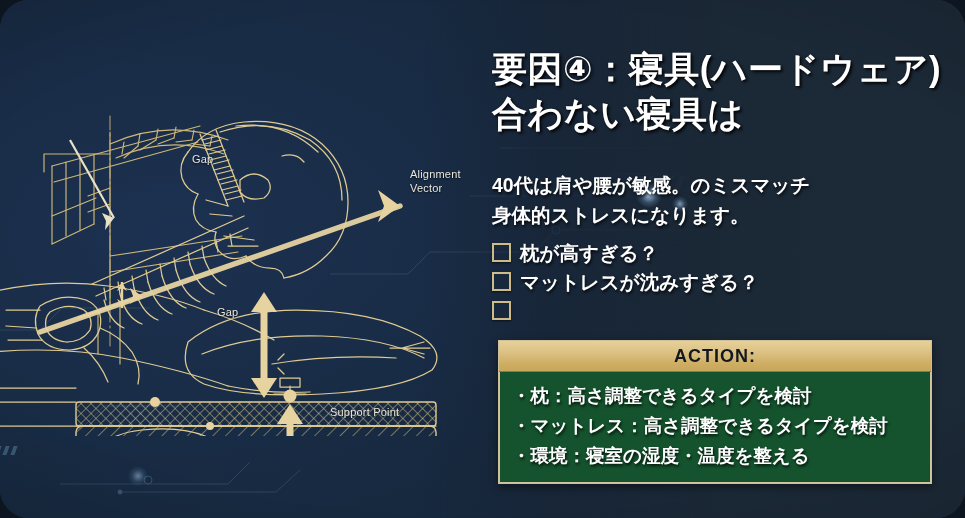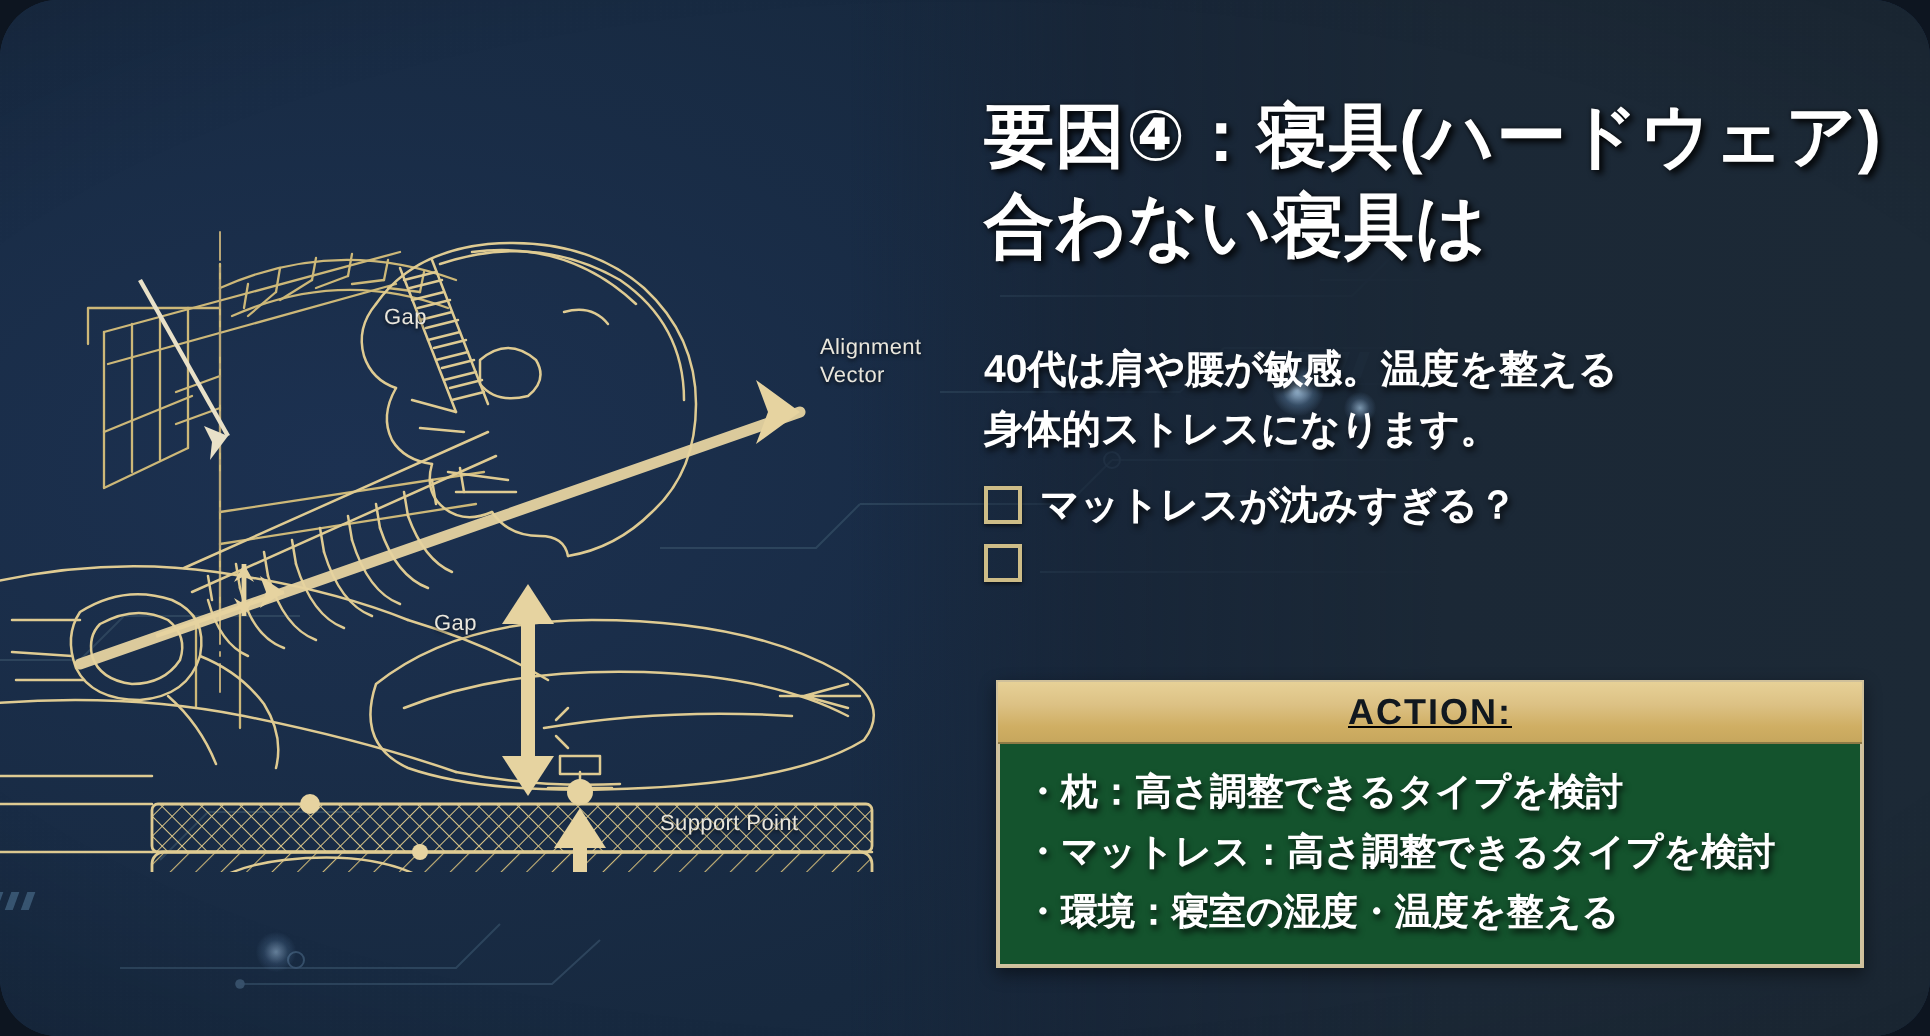--- a/index.html
+++ b/index.html
@@ -43,21 +43,21 @@
   .cbox{width:15px;height:15px;border:2px solid #c9b border-radius:0;}
   .cbox{border:2px solid #cdbc87;background:transparent;box-shadow:0 1px 2px rgba(0,0,0,.6);}
   .check-text{font-size:19.5px;line-height:24px;font-weight:bold;color:#ffffff;
       text-shadow:1px 2px 3px rgba(0,0,0,.8);white-space:nowrap;}
 
   
   .action{position:absolute;left:498px;top:340px;width:432px;
       border:1px solid #cfc09a;box-shadow:0 3px 8px rgba(0,0,0,.45);}
   .action-head{height:30px;display:flex;align-items:center;justify-content:center;
       background:linear-gradient(180deg,#e7d197 0%,#dcc184 38%,#cfae63 75%,#c7a75d 100%);
-      border-bottom:1px solid #8e7a46;text-decoration:underline;}
+      border-bottom:1px solid #8e7a46;}
   .action-head-text{font-size:18px;font-weight:bold;color:#11181f;letter-spacing:1px;}
   .action-body{background:#14532d;border:1px solid #d0c3a0;border-top:none;
       padding:9px 12px 11px 12px;}
   .action-item{font-size:18.5px;line-height:30px;font-weight:bold;color:#ffffff;
       text-shadow:1px 2px 3px rgba(0,0,0,.8);white-space:nowrap;}
 </style>
 </head>
 <body>
 
 <div id="slide">
@@ -293,25 +293,29 @@
 
   <div class="bg-vignette"></div>
   <div class="bg-noise"></div>
 
   <div class="title">
     <div>要因④：寝具(ハードウェア)</div>
     <div>合わない寝具は</div>
   </div>
 
   <div class="lede">
-    <div>40代は肩や腰が敏感。温度を整える</div>
+    <div>40代は肩や腰が敏感。のミスマッチ</div>
     <div>身体的ストレスになります。</div>
   </div>
 
   <div class="checklist">
+    <div class="check-row">
+      <span class="cbox"></span>
+      <span class="check-text">枕が高すぎる？</span>
+    </div>
     <div class="check-row">
       <span class="cbox"></span>
       <span class="check-text">マットレスが沈みすぎる？</span>
     </div>
     <div class="check-row">
       <span class="cbox"></span>
     </div>
   </div>
 
   <div class="action">

